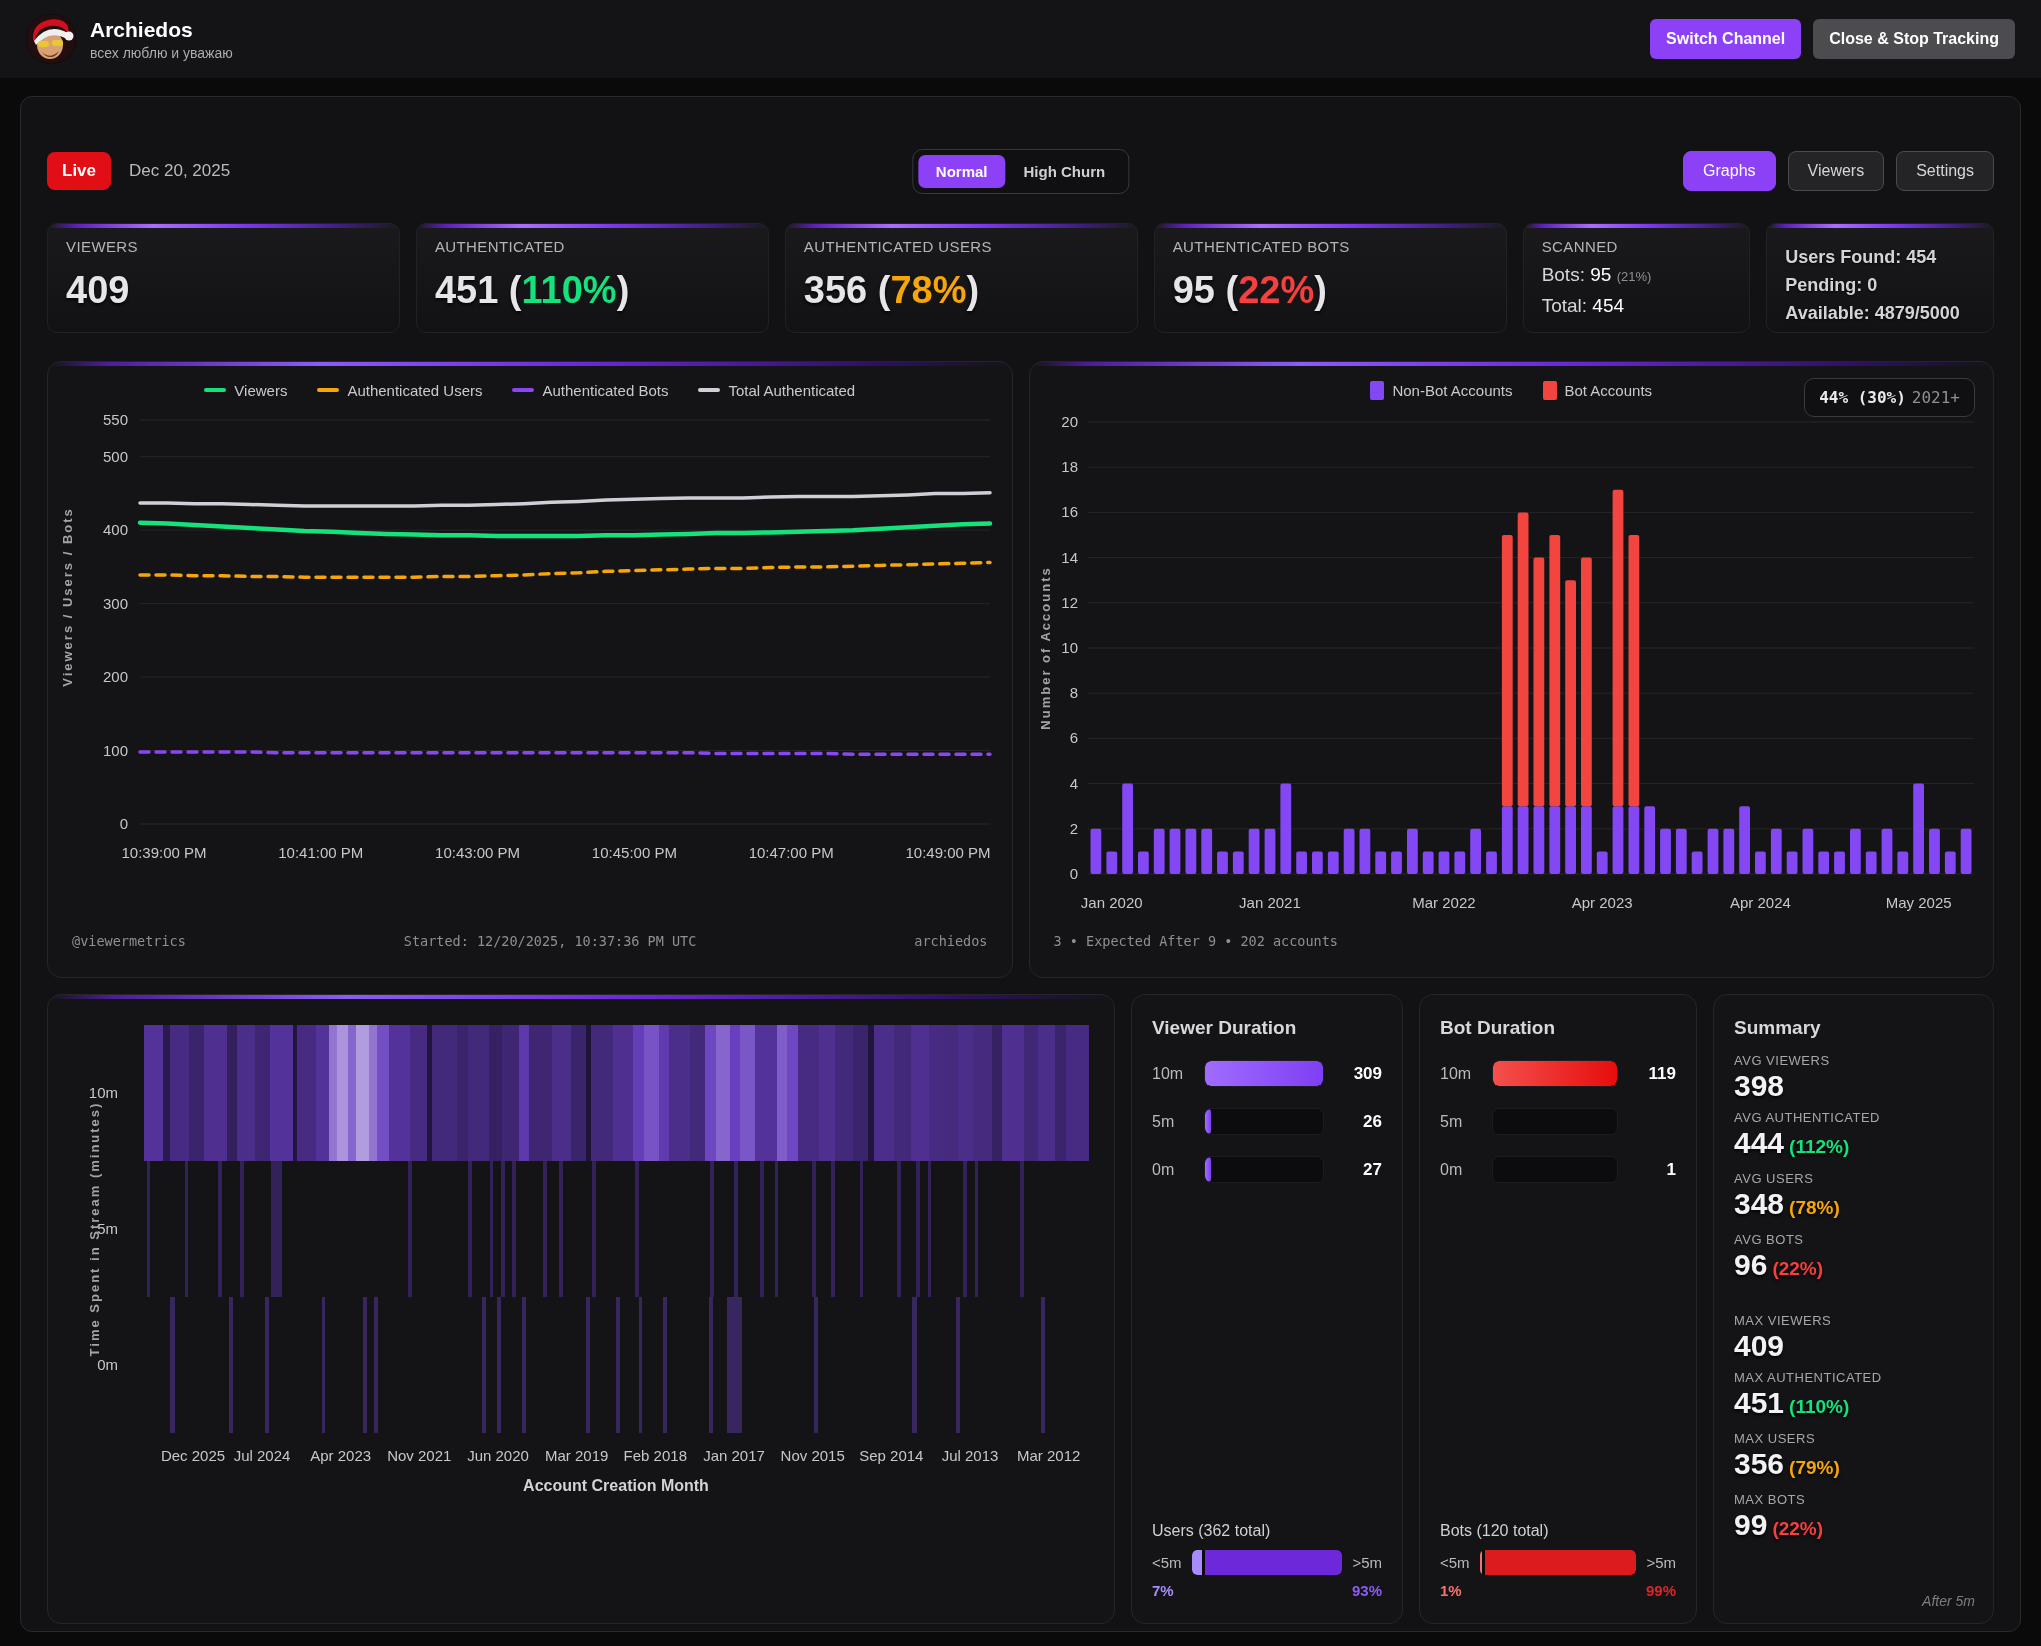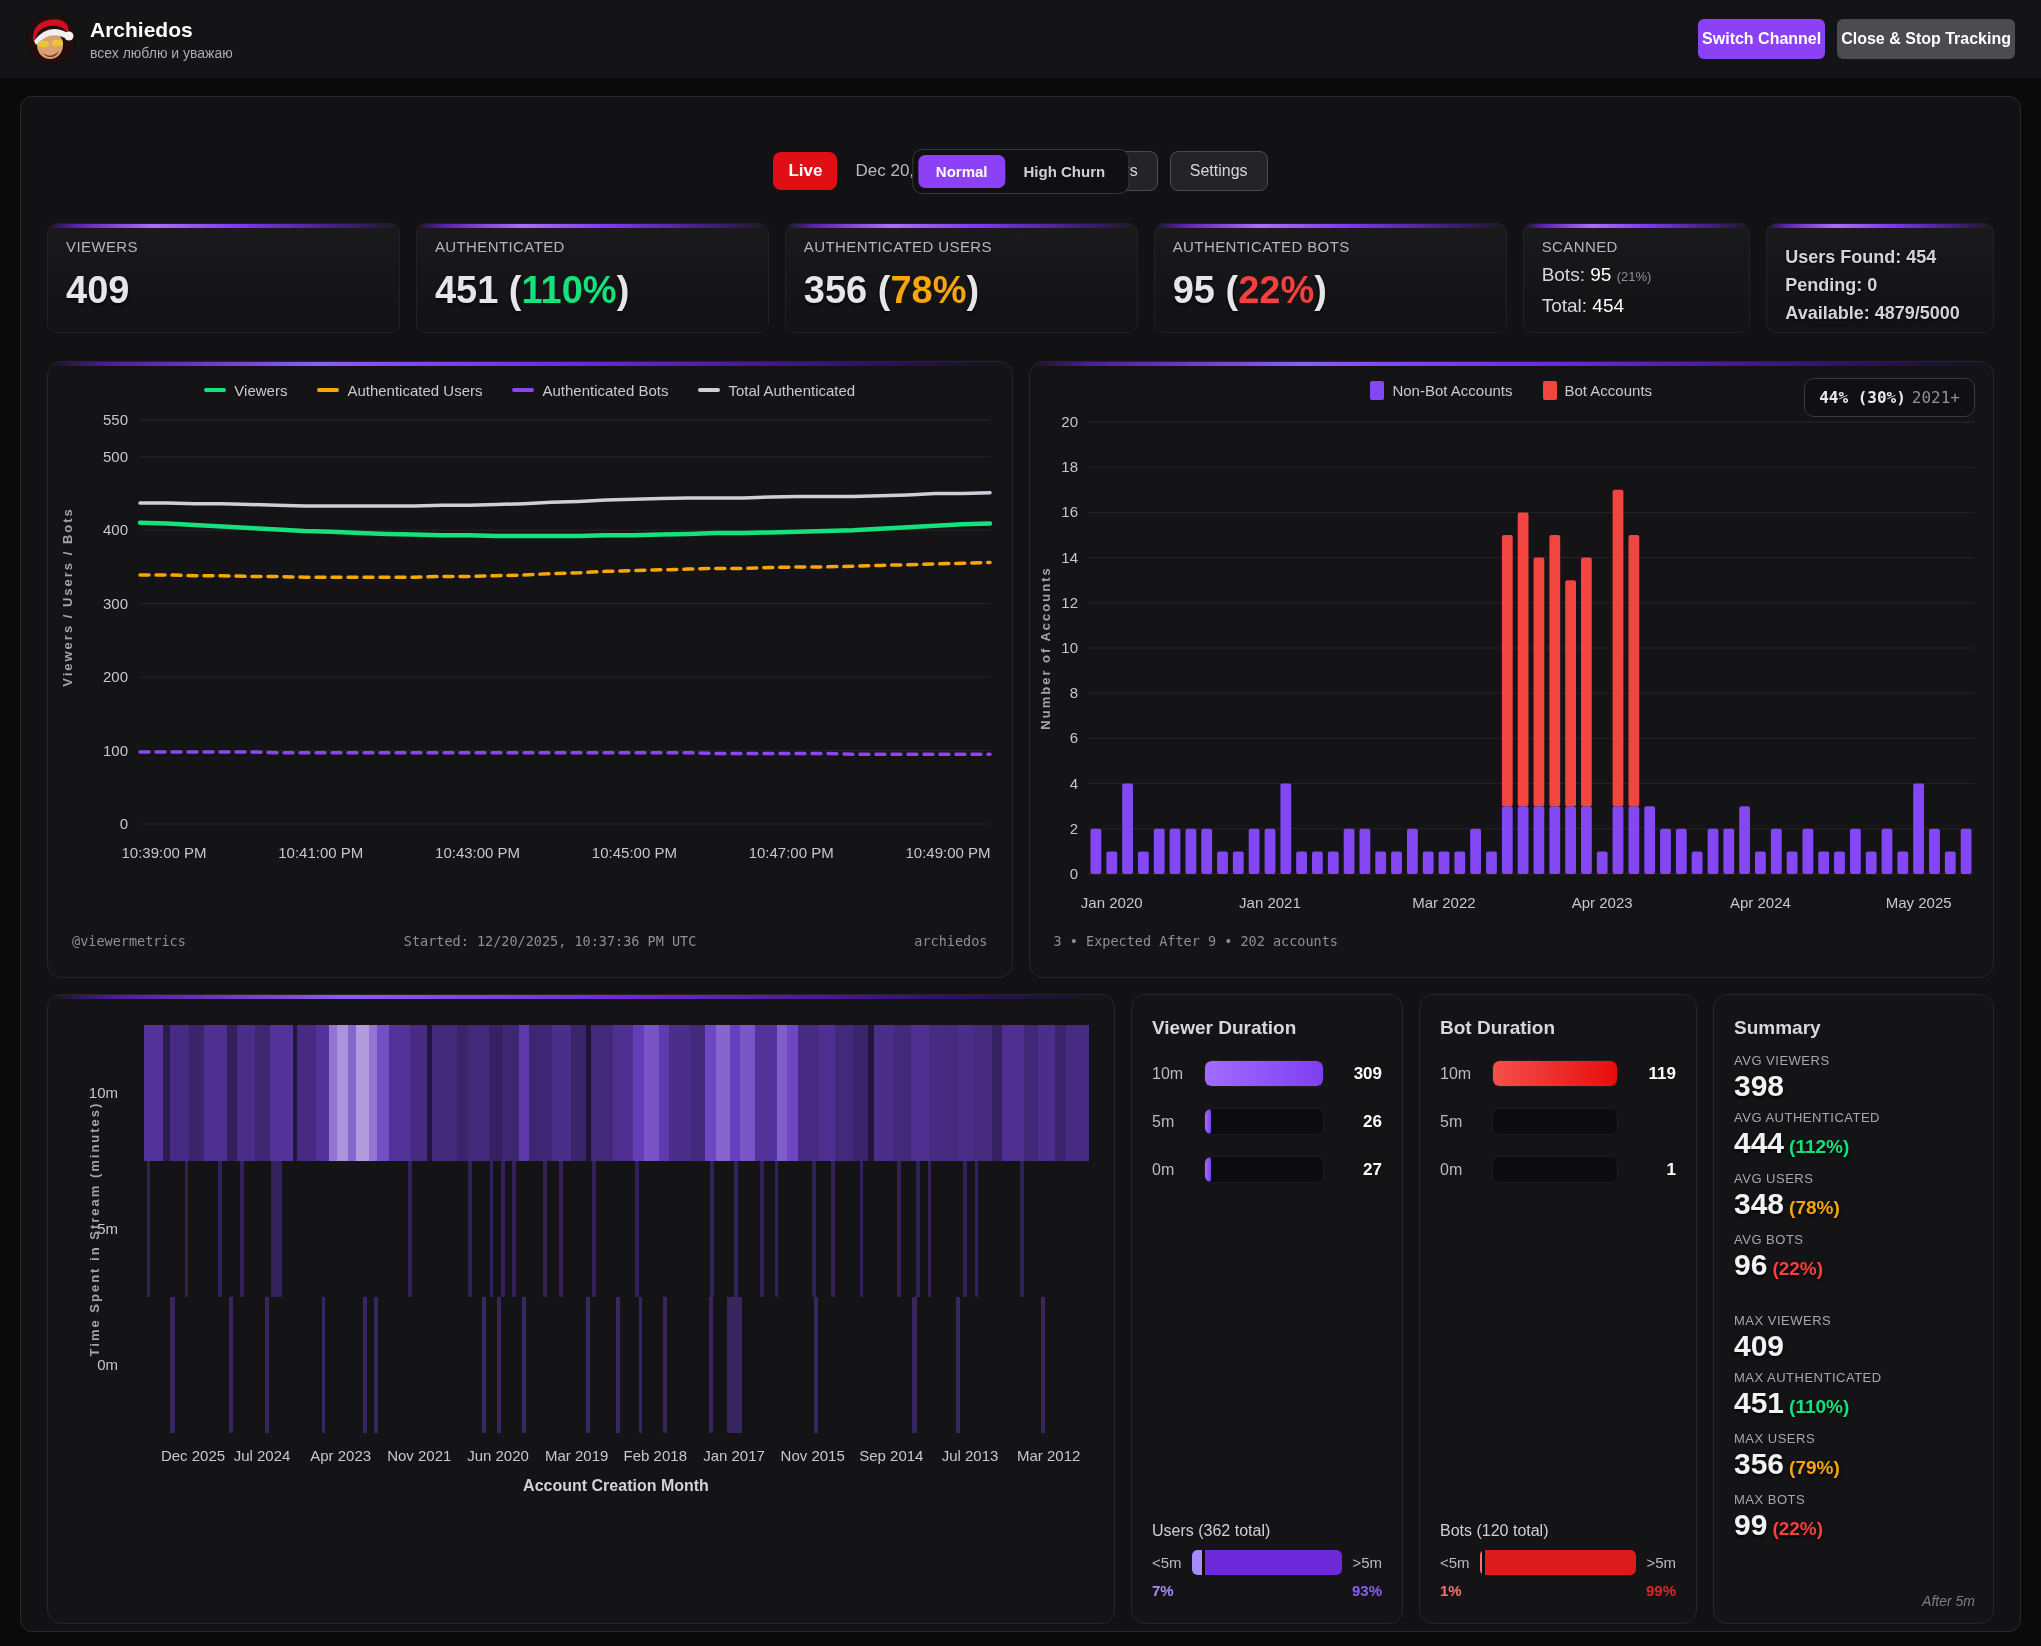--- a/index.html
+++ b/index.html
@@ -4,27 +4,27 @@
 <style>
 * { margin:0; padding:0; box-sizing:border-box; }
 html,body { width:2041px; height:1646px; background:#0a0a0b; font-family:"Liberation Sans",sans-serif; color:#e8e8ea; overflow:hidden; }
 
 .app-header { height:78px; display:flex; align-items:center; padding:0 26px; background:#141417; }
 .avatar { width:50px; height:50px; border-radius:50%; overflow:hidden; flex:0 0 auto; background:#000; }
 .titles { margin-left:14px; flex:1; }
 .page-title { font-size:21px; font-weight:bold; color:#fff; }
 .page-subtitle { font-size:14px; color:#ababb2; margin-top:3px; }
 .header-actions { display:flex; gap:12px; }
-.btn { border:none; border-radius:6px; font-family:inherit; font-size:16px; font-weight:bold; color:#fff; padding:11px 4px; cursor:pointer; }
+.btn { border:none; border-radius:6px; font-family:inherit; font-size:16px; font-weight:bold; color:#fff; padding:11px 16px; cursor:pointer; }
 .btn-purple { background:#8c41f6; }
 .btn-gray { background:#4b4b50; }
 
 .main-panel { margin:18px 20px 0; height:1536px; background:#121214; border:1px solid #2a2a2e; border-radius:12px; padding:28px 26px 0; }
 
-.controls-row { position:relative; margin-top:24px; height:44px; display:flex; align-items:center; justify-content:center; }
+.controls-row { position:relative; margin-top:24px; height:44px; display:flex; align-items:center; justify-content:space-between; }
 .controls-left { display:flex; align-items:center; gap:18px; }
 .live-badge { background:#e10e15; color:#fff; font-weight:bold; font-size:17px; border-radius:8px; padding:9px 15px; }
 .date-label { color:#b9b9c0; font-size:17px; }
 .mode-toggle { position:absolute; left:50%; top:0; transform:translateX(-50%); display:flex; background:#101012; border:1px solid #38383d; border-radius:10px; padding:5px; }
 .mode-btn { border:none; background:transparent; color:#cfcfd4; font-family:inherit; font-size:15px; font-weight:bold; padding:8px 18px; border-radius:7px; cursor:pointer; }
 .mode-btn.active { background:#8c41f6; color:#fff; }
 .tabs { display:flex; gap:12px; }
 .tab-btn { border:1px solid transparent; border-radius:8px; background:#242427; color:#d6d6da; font-family:inherit; font-size:16px; padding:10px 19px; cursor:pointer; border-color:#4a4a4f; }
 .tab-btn.active { background:#8c41f6; border-color:#8c41f6; color:#fff; }
 

